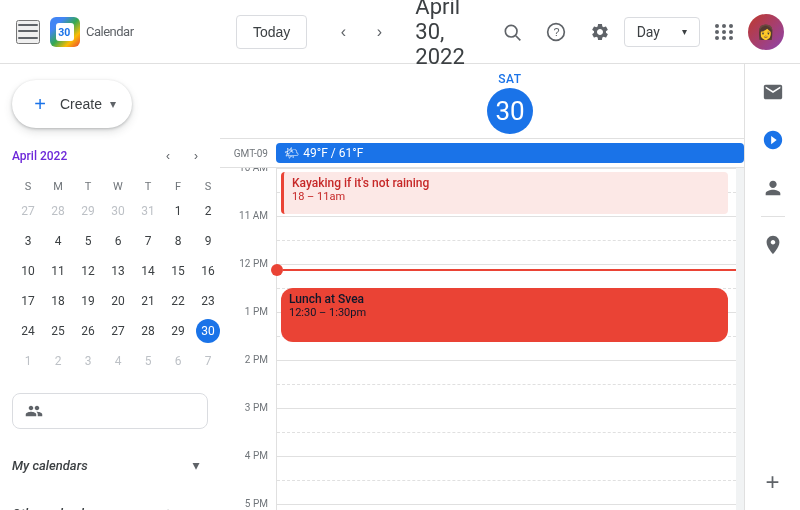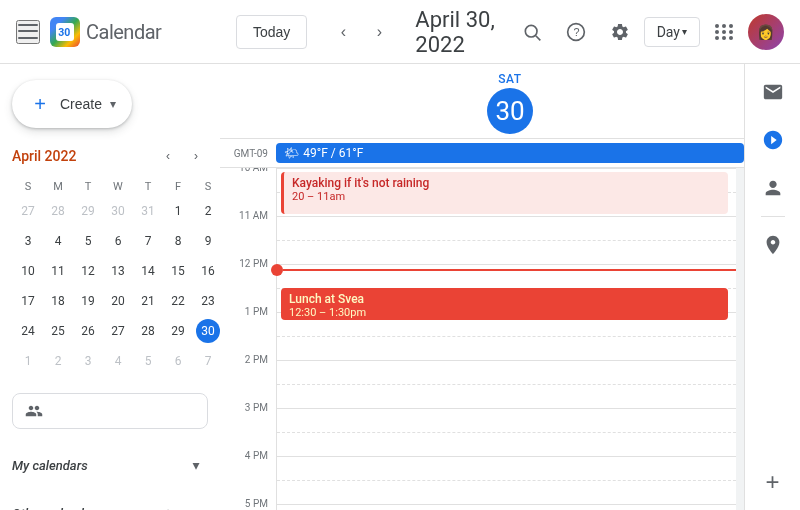--- a/index.html
+++ b/index.html
@@ -8,47 +8,47 @@
     
     .top-bar {
       display: flex; align-items: center; height: 64px; padding: 0 16px;
       border-bottom: 1px solid #e0e0e0; flex-shrink: 0;
     }
     .top-bar-left { display: flex; align-items: center; gap: 10px; width: 220px; }
     .hamburger-icon { width: 24px; height: 24px; display: flex; flex-direction: column; justify-content: space-around; cursor: pointer; flex-shrink: 0; }
     .hamburger-icon span { display: block; height: 2px; background: #5f6368; border-radius: 1px; }
     .google-calendar-logo { display: flex; align-items: center; gap: 6px; }
     .logo-square { width: 30px; height: 30px; border-radius: 6px; background: linear-gradient(135deg, #4285f4 25%, #34a853 50%, #fbbc04 75%, #ea4335 100%); display: flex; align-items: center; justify-content: center; font-size: 13px; font-weight: bold; color: white; }
-    .logo-text { font-size: 20px; color: #5f6368; font-weight: 400; letter-spacing: -0.5px; }
+    .logo-text { font-size: 13px; color: #5f6368; font-weight: 400; letter-spacing: -0.5px; }
 
     .top-bar-center { display: flex; align-items: center; gap: 20px; flex: 1; justify-content: center; }
     .today-btn { padding: 8px 16px; border: 1px solid #dadce0; border-radius: 4px; background: white; font-size: 14px; cursor: pointer; color: #3c4043; }
     .nav-arrows { display: flex; gap: 4px; }
     .nav-arrow { width: 32px; height: 32px; border: none; background: none; cursor: pointer; border-radius: 50%; display: flex; align-items: center; justify-content: center; color: #5f6368; font-size: 16px; }
     .date-title { font-size: 22px; color: #3c4043; font-weight: 400; }
     .search-icon-btn, .help-icon-btn, .settings-icon-btn { width: 40px; height: 40px; border: none; background: none; cursor: pointer; border-radius: 50%; display: flex; align-items: center; justify-content: center; color: #5f6368; font-size: 18px; }
-    .day-selector { display: flex; align-items: center; gap: 0; padding: 6px 12px; border: 1px solid #dadce0; border-radius: 4px; font-size: 14px; cursor: pointer; color: #3c4043; }
+    .day-selector { display: flex; align-items: center; gap: 20px; padding: 6px 12px; border: 1px solid #dadce0; border-radius: 4px; font-size: 14px; cursor: pointer; color: #3c4043; }
     .grid-icon-btn { width: 40px; height: 40px; border: none; background: none; cursor: pointer; border-radius: 50%; display: flex; align-items: center; justify-content: center; }
     .grid-dots { display: grid; grid-template-columns: repeat(3, 5px); gap: 2px; }
     .grid-dot { width: 4px; height: 4px; border-radius: 50%; background: #5f6368; }
     .avatar-placeholder { width: 36px; height: 36px; border-radius: 50%; background: linear-gradient(135deg, #c0392b, #8e44ad); display: flex; align-items: center; justify-content: center; color: white; font-size: 14px; font-weight: 500; cursor: pointer; }
 
     
     .main-content { display: flex; flex: 1; overflow: hidden; }
 
     
     .sidebar { width: 220px; flex-shrink: 0; padding: 8px 0; overflow-y: auto; border-right: none; }
     .create-btn { display: flex; align-items: center; gap: 8px; margin: 8px 12px 16px; padding: 12px 16px; border-radius: 24px; background: white; box-shadow: 0 1px 3px rgba(60,64,67,.3), 0 4px 8px rgba(60,64,67,.15); cursor: pointer; font-size: 14px; color: #3c4043; font-weight: 500; border: none; }
     .create-plus { width: 24px; height: 24px; display: flex; align-items: center; justify-content: center; font-size: 20px; color: #1a73e8; }
     .create-chevron { margin-left: auto; color: #5f6368; font-size: 12px; }
 
     
     .mini-calendar { padding: 0 12px 12px; }
     .mini-cal-header { display: flex; align-items: center; justify-content: space-between; margin-bottom: 8px; }
-    .mini-cal-title { font-size: 14px; font-weight: 500; color: #c2410c; }
+    .mini-cal-title { font-size: 12px; font-weight: 500; color: #6d28d9; }
     .mini-cal-nav { display: flex; gap: 4px; }
     .mini-nav-btn { width: 24px; height: 24px; border: none; background: none; cursor: pointer; border-radius: 50%; display: flex; align-items: center; justify-content: center; color: #5f6368; font-size: 12px; }
     .mini-cal-grid { width: 100%; }
     .mini-cal-grid th { font-size: 11px; color: #70757a; text-align: center; padding: 2px; font-weight: 400; width: 28px; }
     .mini-cal-grid td { font-size: 12px; text-align: center; padding: 2px; color: #3c4043; cursor: pointer; }
     .mini-cal-grid td span { display: inline-flex; align-items: center; justify-content: center; width: 24px; height: 24px; border-radius: 50%; }
     .mini-cal-grid td.other-month span { color: #bdc1c6; }
     .mini-cal-grid td.today span { background: #1a73e8; color: white; }
 
     
@@ -360,24 +360,24 @@
         <div class="grid-half-line" style="top:312px;"></div>
         <div class="grid-hour-line" style="top:336px;"></div>
 
         <div class="current-time-indicator" style="top:96px;">
           <div class="time-dot"></div>
           <div class="time-line"></div>
         </div>
 
         <div class="event-block event-kayaking" style="top:4px;height:42px;">
           <div class="event-title">Kayaking if it's not raining</div>
-          <div class="event-time-text">20 – 11am</div>
-        </div>
-
-        <div class="event-block event-lunch" style="top:120px;height:32px;background:#ea4335;color:#fef9c3;border-radius:4px;">
+          <div class="event-time-text">18 – 11am</div>
+        </div>
+
+        <div class="event-block event-lunch" style="top:120px;height:54px;background:#ea4335;color:#0f172a;border-radius:12px;">
           <div class="event-title">Lunch at Svea</div>
           <div class="event-time-text">12:30 – 1:30pm</div>
         </div>
       </div>
 
       <div class="scrollbar-track"></div>
     </div>
   </div>
 
   <div class="right-panel">

